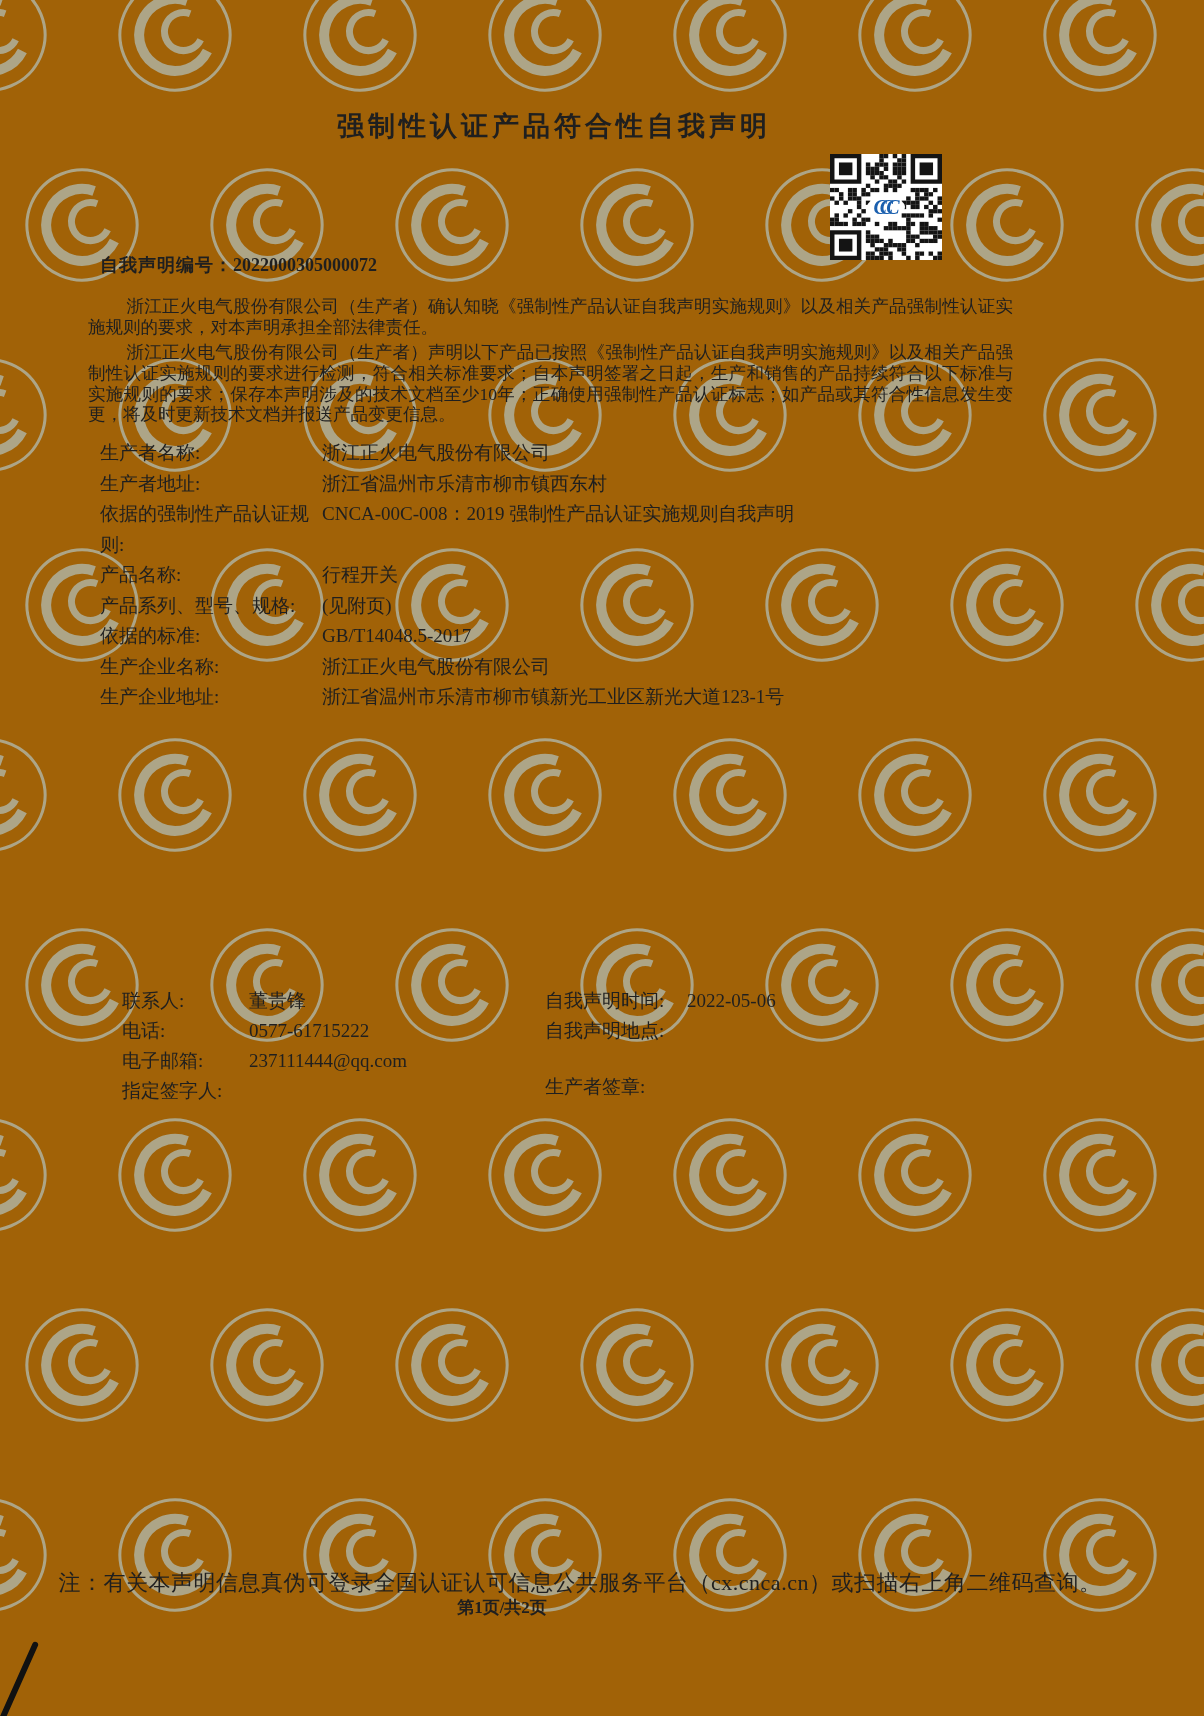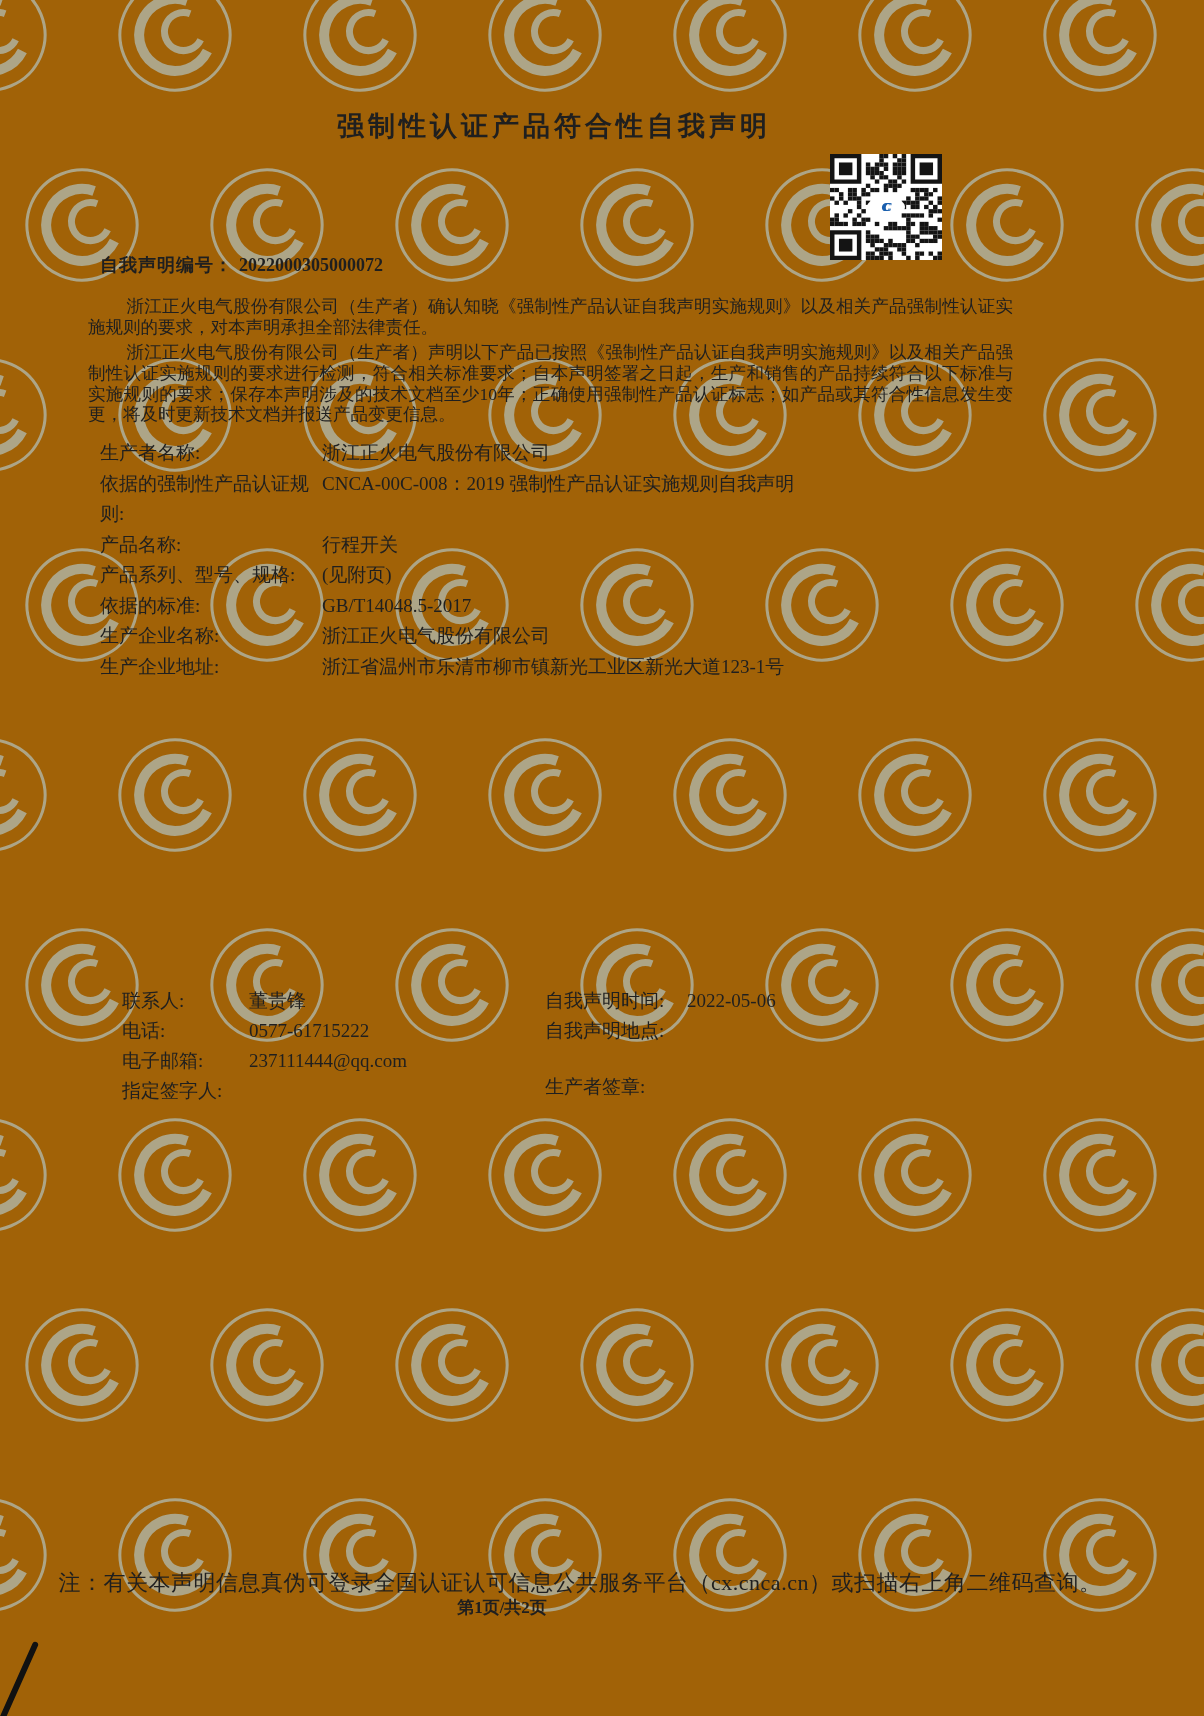--- a/index.html
+++ b/index.html
@@ -16,25 +16,25 @@
     position:absolute;top:108px;left:0;width:100%;text-align:center;
     transform:translateX(-48px);
     font-size:27px;font-weight:bold;letter-spacing:4px;margin:0;
   }
   .qr-wrap{position:absolute;left:830px;top:154px;width:112px;height:106px;background:#fff;}
   .qr-wrap svg{width:100%;height:100%;display:block;}
   .qr-logo{
     position:absolute;left:50%;top:50%;transform:translate(-50%,-50%);
     width:38px;height:20px;background:#fff;border-radius:50%;
     display:flex;align-items:center;justify-content:center;
-    color:#1a5fae;font-weight:bold;font-style:italic;font-size:12px;letter-spacing:-7px;
+    color:#1a5fae;font-weight:bold;font-style:italic;font-size:20px;letter-spacing:-7px;
     padding-right:6px;box-sizing:border-box;
   }
   .decl-no{position:absolute;left:100px;top:253px;font-size:18px;font-weight:bold;letter-spacing:1px;}
-  .decl-no .num{margin-left:6px;letter-spacing:0;}
+  .decl-no .num{letter-spacing:0;}
   .paras{position:absolute;left:88px;top:296px;width:925px;}
   .para{
     margin:0 0 5px 0;font-size:17.5px;line-height:1.18;text-align:justify;
     text-indent:2.2em;font-weight:500;
   }
   .fields{position:absolute;left:100px;top:438px;width:920px;}
   .frow{display:flex;line-height:30.5px;font-size:19px;}
   .frow .lbl{width:222px;flex:0 0 222px;}
   .frow .val{flex:1;}
   .latin{font-weight:normal;}
@@ -723,20 +723,24 @@
       <p class="para">浙江正火电气股份有限公司（生产者）确认知晓《强制性产品认证自我声明实施规则》以及相关产品强制性认证实施规则的要求，对本声明承担全部法律责任。</p>
       <p class="para">浙江正火电气股份有限公司（生产者）声明以下产品已按照《强制性产品认证自我声明实施规则》以及相关产品强制性认证实施规则的要求进行检测，符合相关标准要求；自本声明签署之日起，生产和销售的产品持续符合以下标准与实施规则的要求；保存本声明涉及的技术文档至少10年；正确使用强制性产品认证标志；如产品或其符合性信息发生变更，将及时更新技术文档并报送产品变更信息。</p>
     </div>
 
     <div class="fields">
       <div class="frow">
         <span class="lbl">生产者名称:</span>
         <span class="val">浙江正火电气股份有限公司</span>
       </div>
       <div class="frow">
+        <span class="lbl">生产者地址:</span>
+        <span class="val">浙江省温州市乐清市柳市镇西东村</span>
+      </div>
+      <div class="frow">
         <span class="lbl">依据的强制性产品认证规则:</span>
         <span class="val latin">CNCA-00C-008：2019  强制性产品认证实施规则自我声明</span>
       </div>
       <div class="frow">
         <span class="lbl">产品名称:</span>
         <span class="val">行程开关</span>
       </div>
       <div class="frow">
         <span class="lbl">产品系列、型号、规格:</span>
         <span class="val">(见附页)</span>

